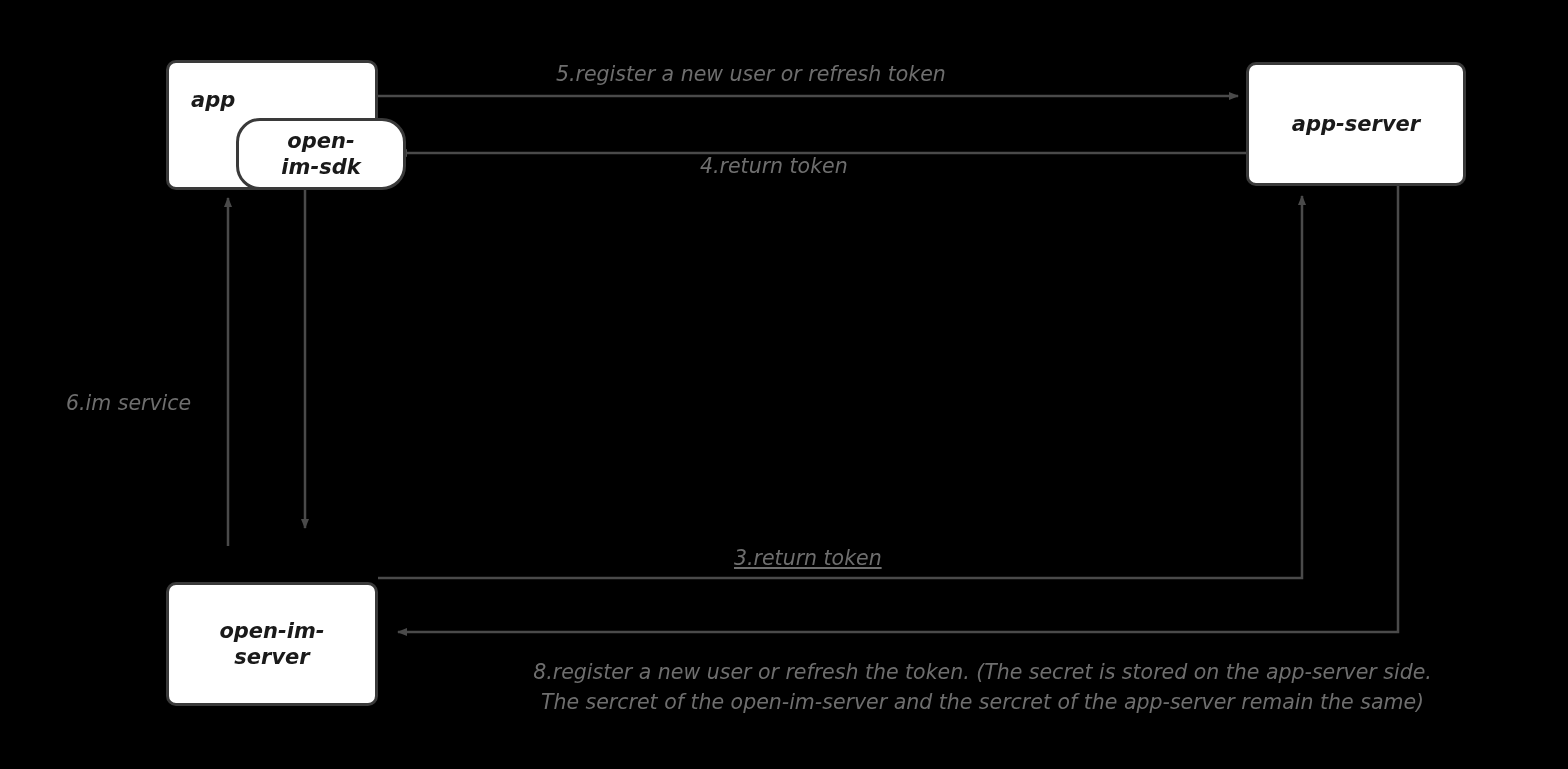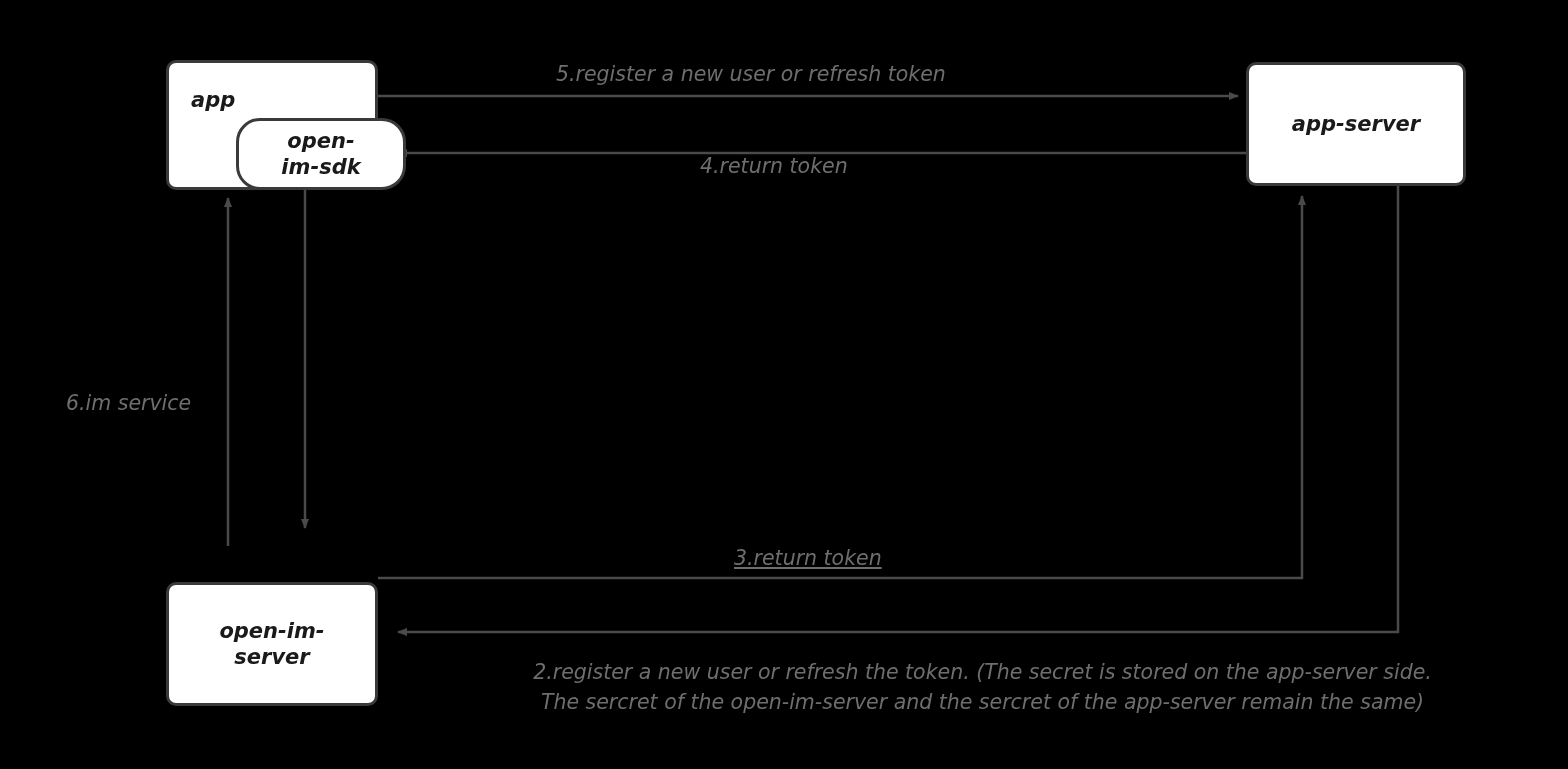--- a/index.html
+++ b/index.html
@@ -137,16 +137,16 @@
 
   <div class="node node-imserver">
     <div class="node-label">open-im-
 server</div>
   </div>
 
   <div class="edge-label lbl-1">5.register a new user or refresh token</div>
   <div class="edge-label lbl-4">4.return token</div>
   <div class="edge-label lbl-6">6.im service</div>
   <div class="edge-label lbl-3">3.return token</div>
-  <div class="edge-label lbl-2">2.register a new user or refresh the token. (The secret is stored on the app-server side.
+  <div class="edge-label lbl-2">8.register a new user or refresh the token. (The secret is stored on the app-server side.
 The sercret of the open-im-server and the sercret of the app-server remain the same)</div>
 
 </div>
 
 </body></html>

